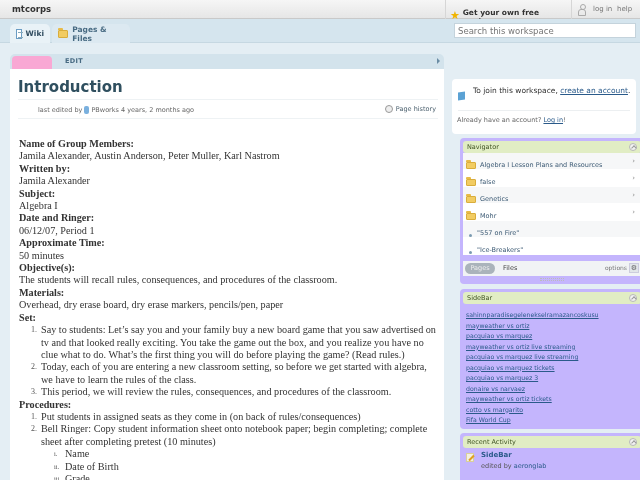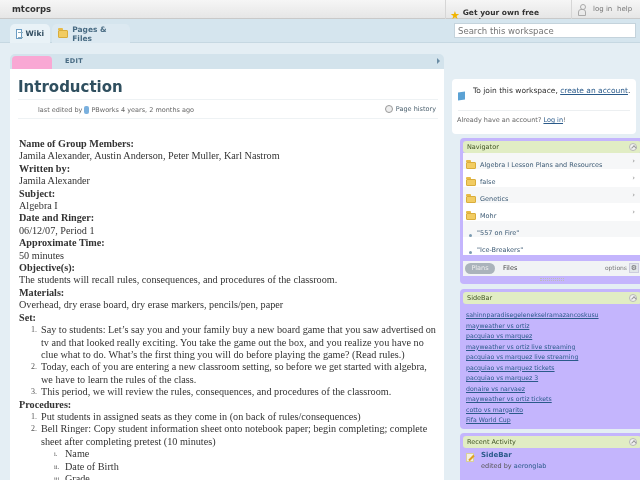--- a/index.html
+++ b/index.html
@@ -233,21 +233,21 @@
   </div>
   <div class="navitem">
     <span class="bullet"></span>
     <span>"557 on Fire"</span>
   </div>
   <div class="navitem alt">
     <span class="bullet"></span>
     <span>"Ice-Breakers"</span>
   </div>
   <div class="navfoot">
-    <span class="pages">Plans</span>
+    <span class="pages">Pages</span>
     <span class="files">Files</span>
     <span class="options">options</span>
     <span class="gear">⚙</span>
   </div>
   <span class="grip"></span>
 </div>
 
 <div class="box sidebox">
   <div class="bhead">
     <span>SideBar</span>

